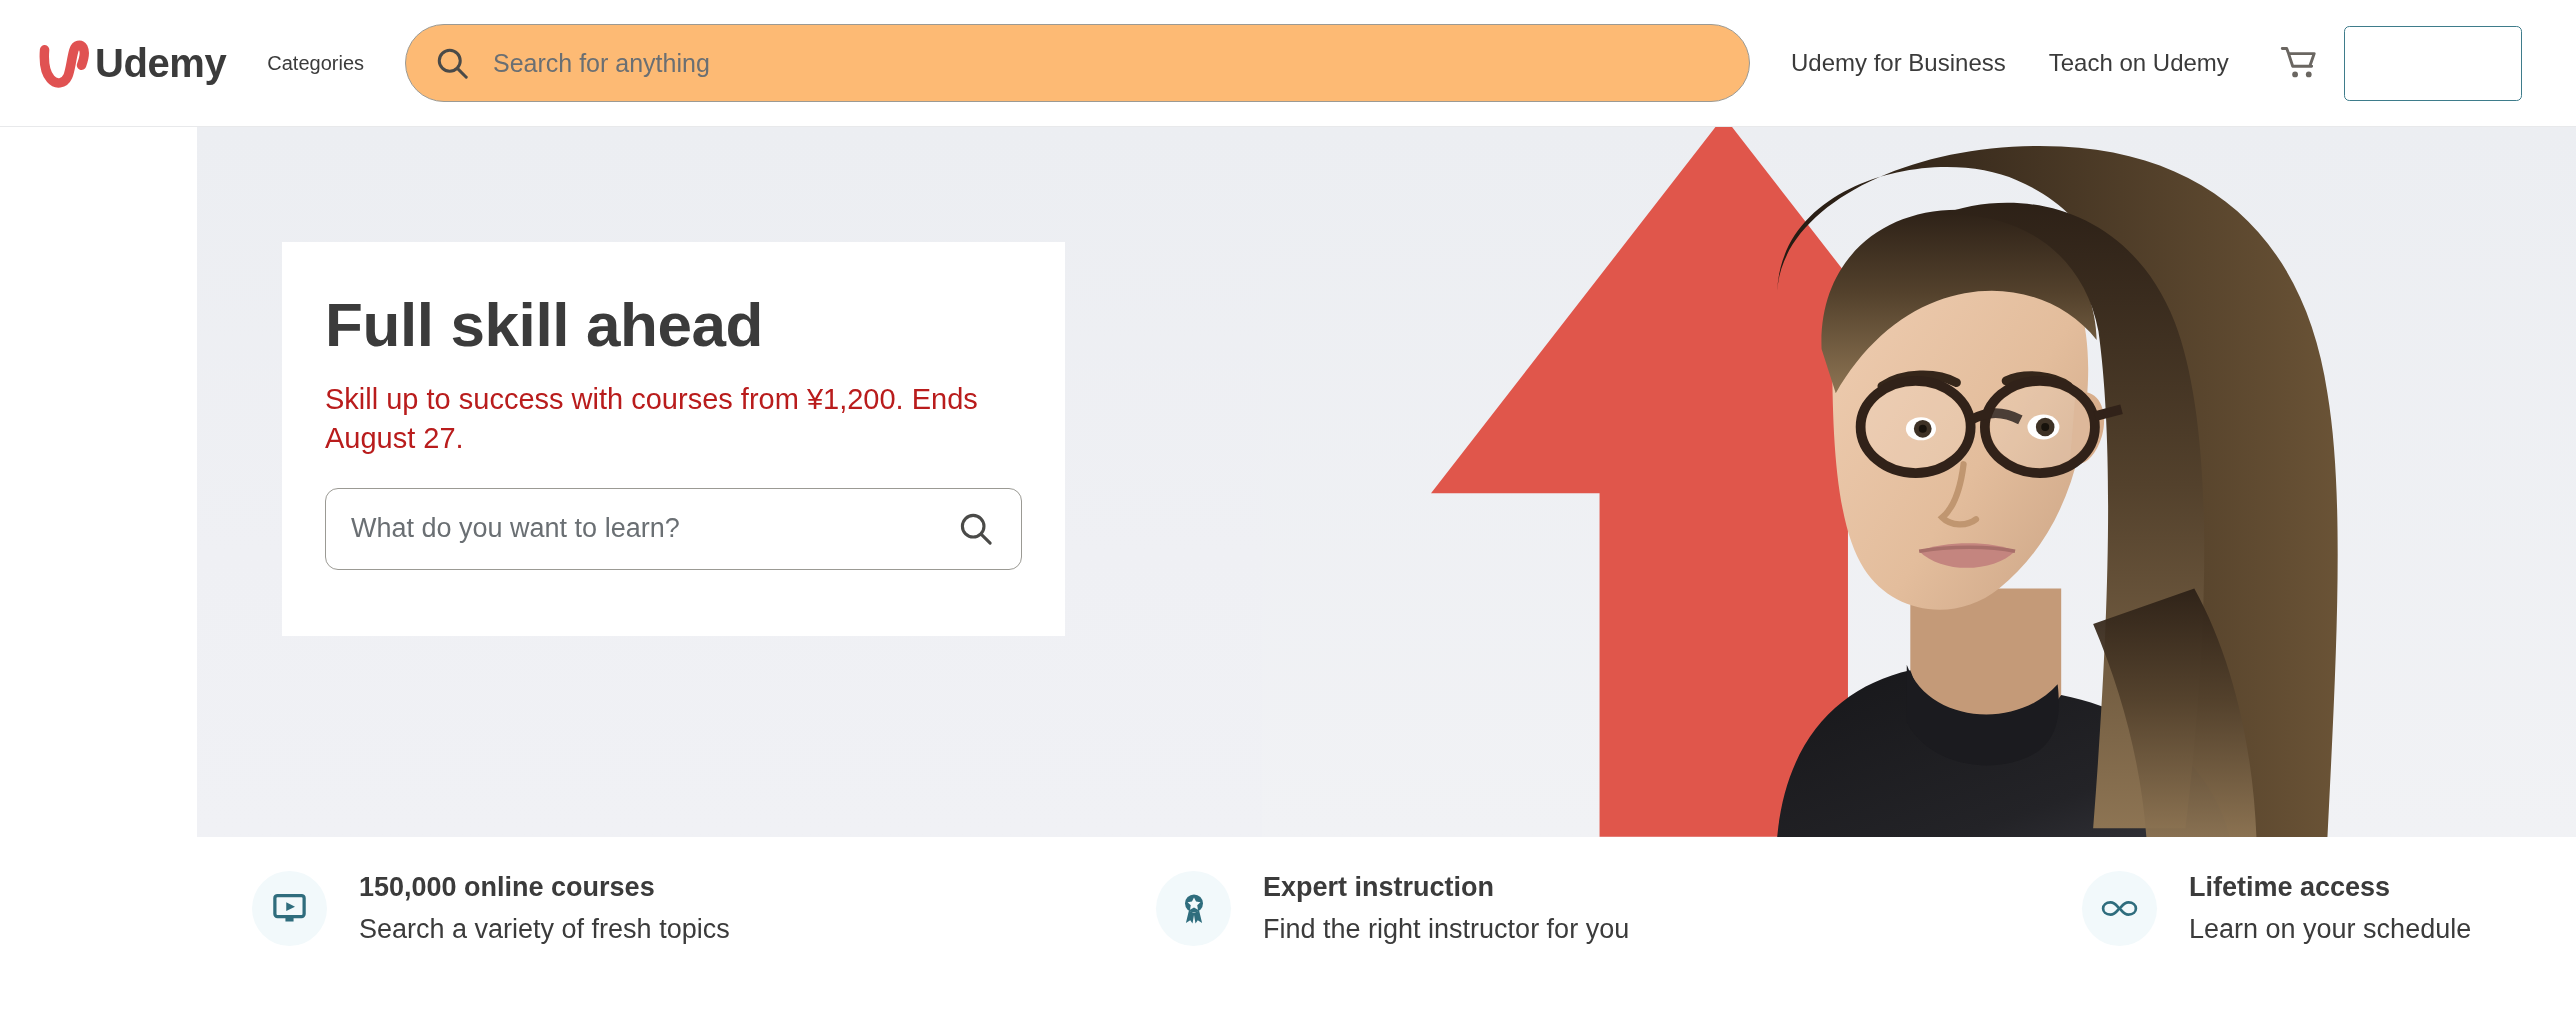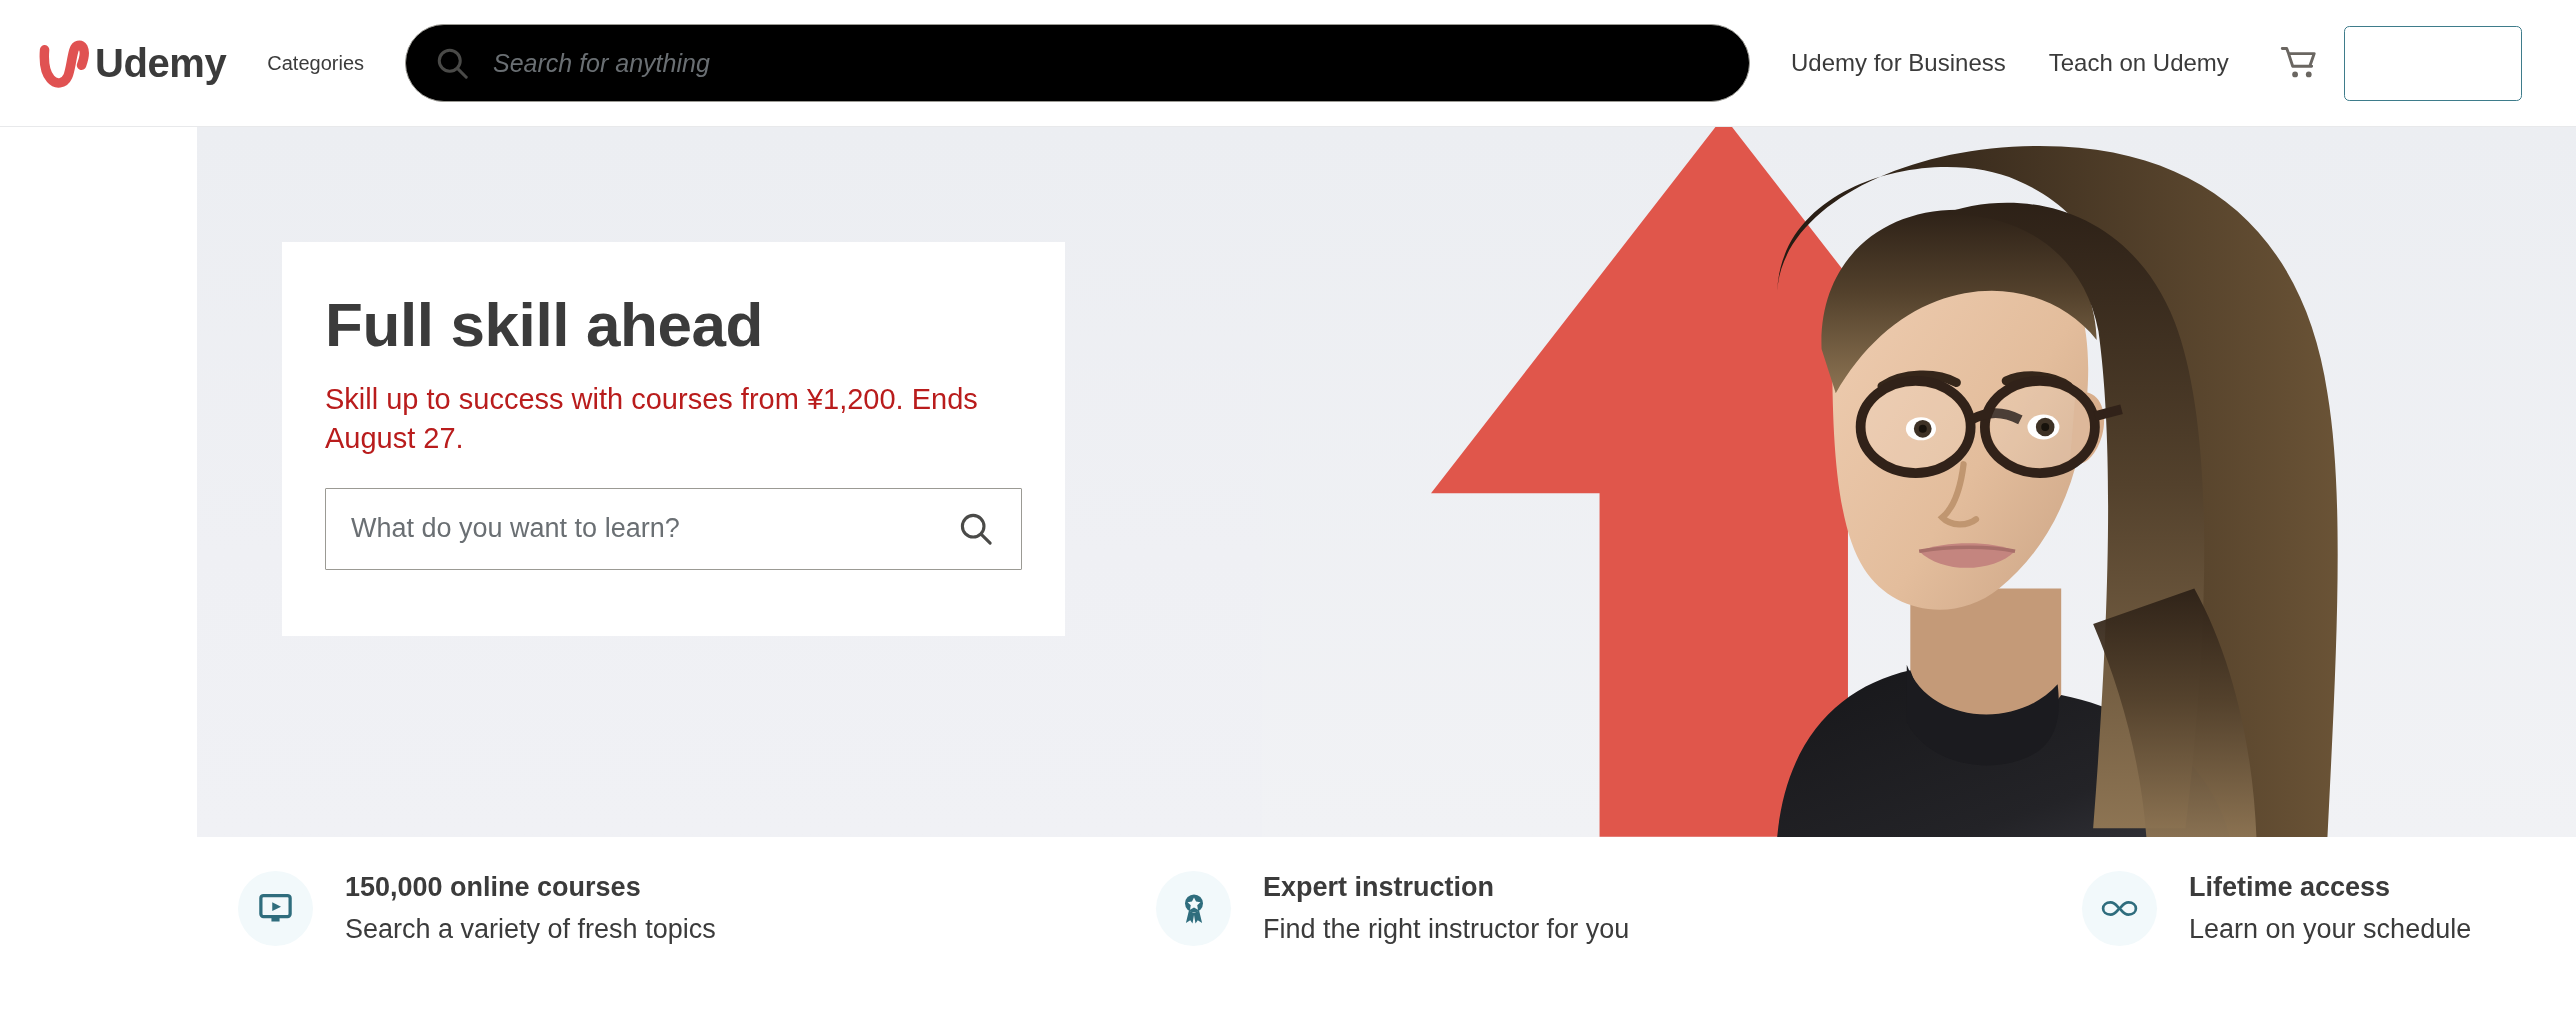--- a/index.html
+++ b/index.html
@@ -32,27 +32,26 @@
 
   .nav-categories {
     margin-left: 41px;
     font-size: 20px; color: #3b3b3b;
     white-space: nowrap;
   }
 
   .search-pill {
     margin-left: 41px;
     width: 1345px; height: 78px;
-    background: #000000;
+    background: #fdba74;
     border: 1.8px solid #9b9a94;
     border-radius: 39px;
     display: flex; align-items: center;
     padding-left: 28px;
     flex: none;
-    font-style: italic;
   }
   .search-pill .mag { width: 36px; height: 36px; flex: none; }
   .search-pill .ph {
     margin-left: 23px;
     font-size: 25px; color: #6a6f73;
   }
 
   .nav-right {
     display: flex; align-items: center;
     margin-left: 41px;
@@ -116,40 +115,40 @@
     margin-top: 21px;
     font-size: 29px; color: #b91c1c;
     line-height: 1.36;
     max-width: 710px;
   }
   .hero-search {
     margin-top: 29px;
     width: 697px; height: 82px;
     background: #ffffff;
     border: 1.8px solid #9b9a94;
-    border-radius: 1px;
+    border-radius: 13px;
     display: flex; align-items: center;
     padding: 0 27px 0 25px;
     justify-content: space-between;
   }
   .hero-search .ph { font-size: 27px; color: #6a6f73; }
   .hero-search .mag { width: 37px; height: 37px; }
 
   
   .features {
     position: absolute;
     left: 0; top: 837px;
     width: 2576px; height: 178px;
     background: #ffffff;
   }
   .feature {
     position: absolute; top: 34px;
     display: flex; align-items: center;
   }
-  .feature.f1 { left: 238px; }
+  .feature.f1 { left: 252px; }
   .feature.f2 { left: 1156px; }
   .feature.f3 { left: 2082px; }
 
   .feat-circle {
     width: 75px; height: 75px;
     border-radius: 50%;
     background: #f2f9fb;
     display: flex; align-items: center; justify-content: center;
     flex: none;
   }

